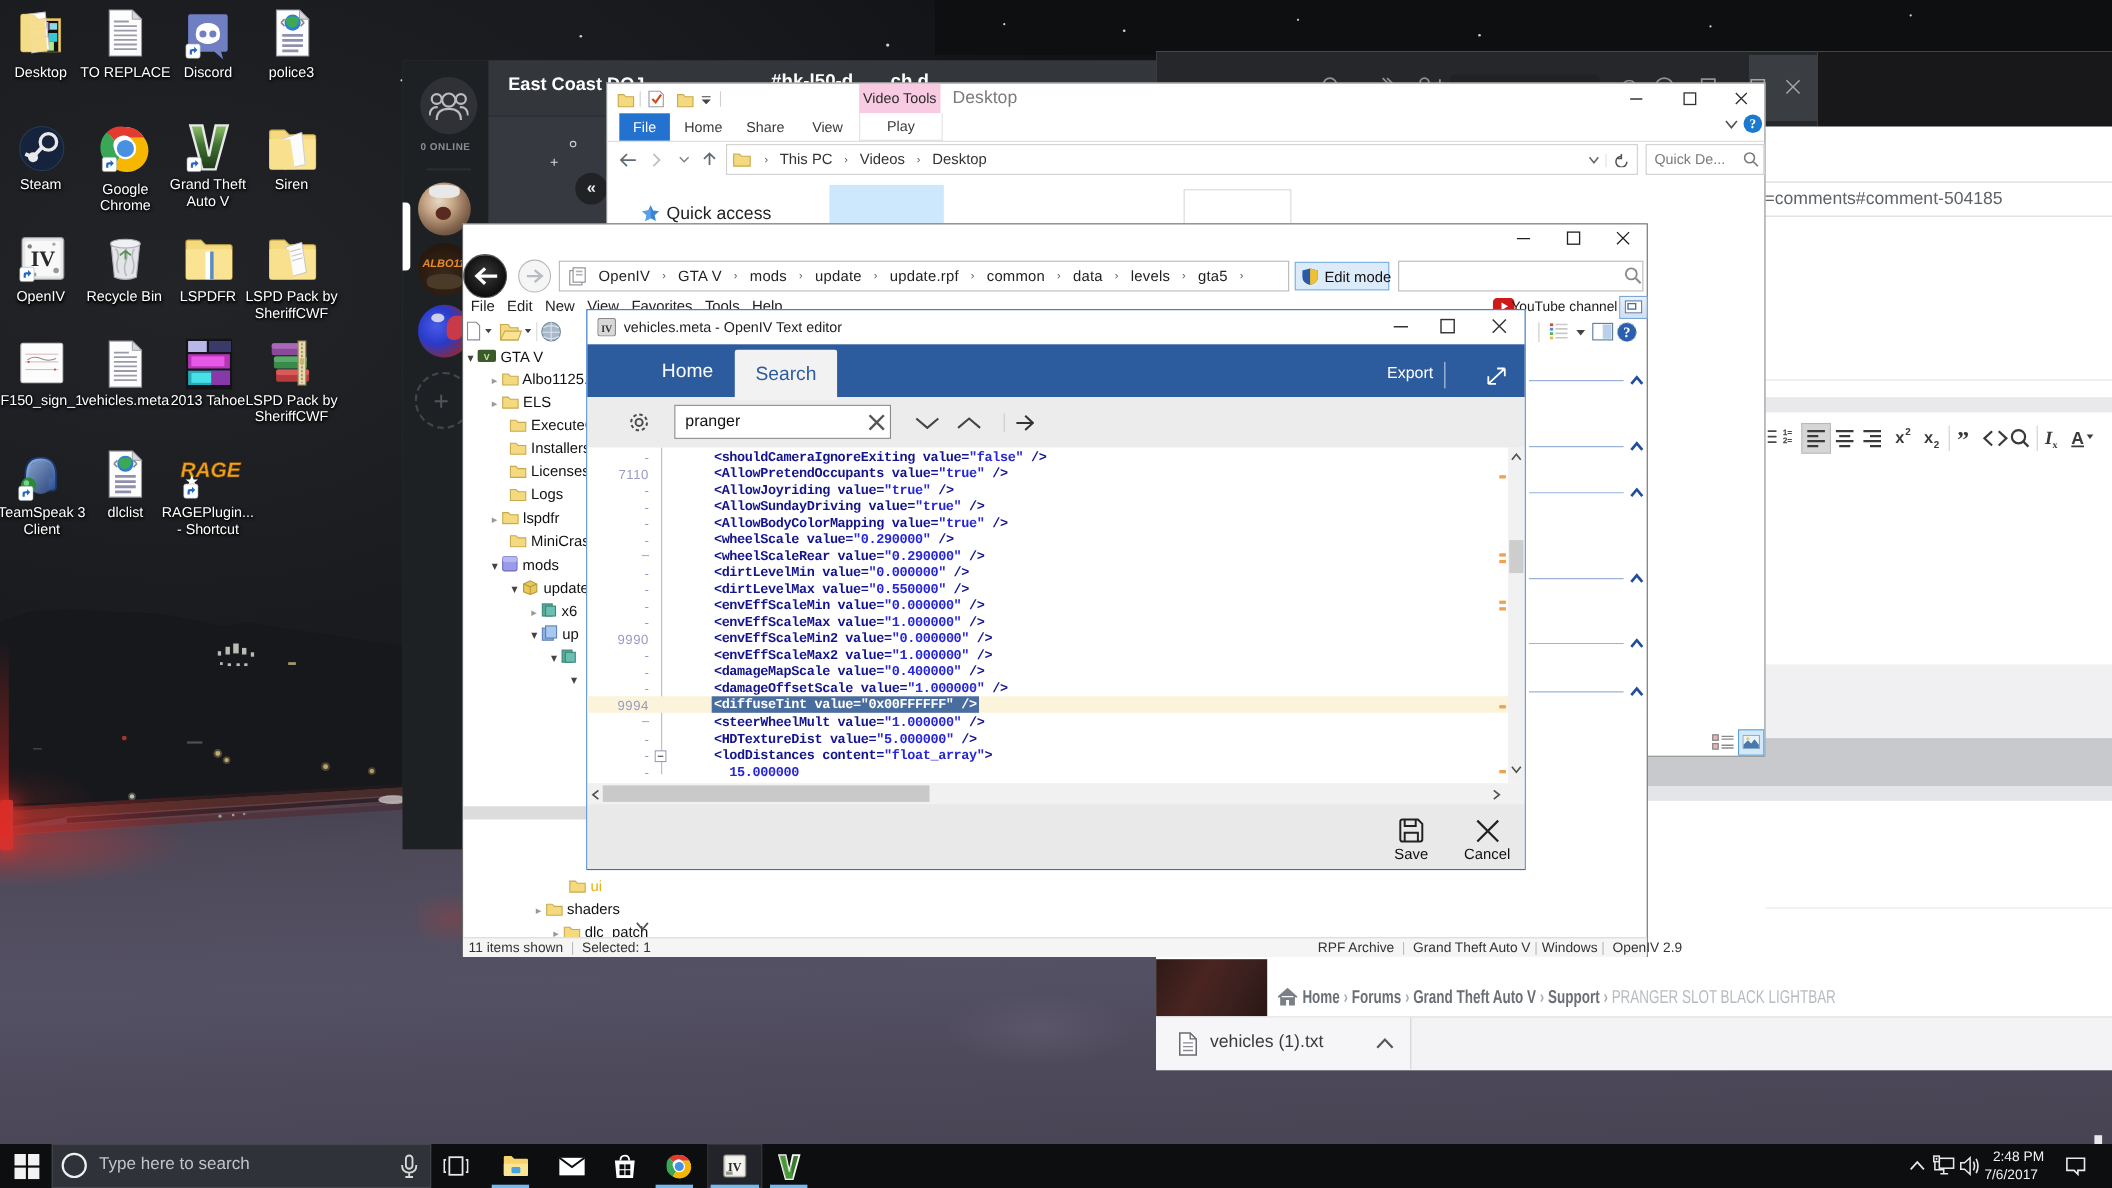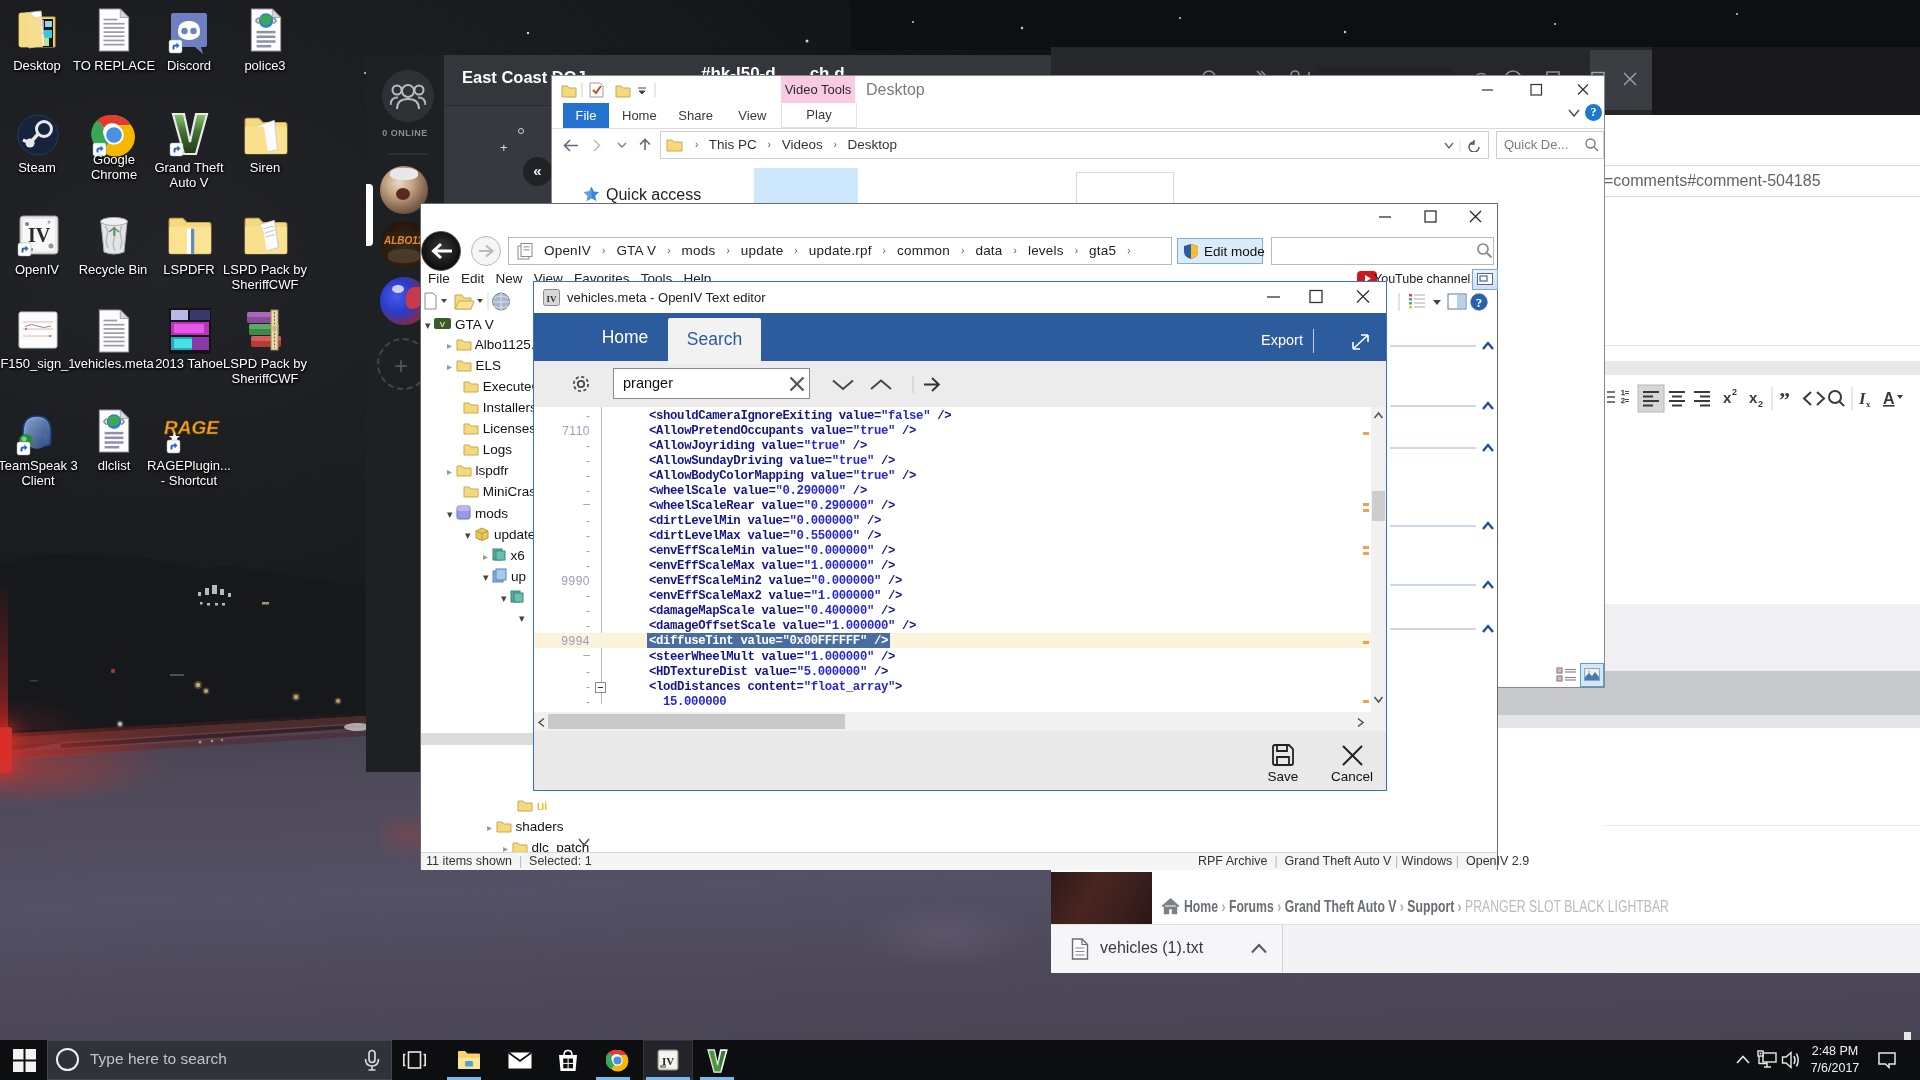--- a/index.html
+++ b/index.html
@@ -203,21 +203,21 @@
       </defs>
       <path d="M6 4 L17 4 L23 32 L29 4 L40 4 L29 44 L17 44 Z" fill="url(#gtav)" stroke="#e8e8e8" stroke-width="2.2"></path>
       <use href="#shortcut" transform="translate(3,33)"></use>
     </svg>
 <svg class="abs" style="left:243px;top:112px" width="46" height="46" viewBox="0 0 44 44">
       <use href="#folder"></use>
       <path d="M12 14 L30 8 L33 36 L15 40 Z" fill="#fcfcfc" stroke="#c8c8cc" stroke-width="0.8"></path>
       <path d="M2 14 L20 14 L24 40 L4 40 Q2 40 2 38 Z" fill="#f8e08e"></path>
     </svg>
 <div class="icolabel" style="left:-1px;top:160px;width:76px;">Steam</div>
-<div class="icolabel" style="left:76px;top:152px;width:76px;text-align:center;">Google<br>Chrome</div>
+<div class="icolabel" style="left:76px;top:164px;width:76px;text-align:center;">Google<br>Chrome</div>
 <div class="icolabel" style="left:146px;top:160px;width:86px;">Grand Theft<br>Auto V</div>
 <div class="icolabel" style="left:227px;top:160px;width:76px;">Siren</div>
 
 <svg class="abs" style="left:15px;top:212px" width="46" height="46" viewBox="0 0 46 46">
       <rect x="5" y="4" width="38" height="38" rx="3" fill="#e8e8e8" stroke="#9a9a9a"></rect>
       <rect x="8" y="7" width="32" height="32" rx="2" fill="#f8f8f8"></rect>
       <text x="24" y="30" font-family="Liberation Serif" font-size="20" font-weight="bold" fill="#2a2a2a" text-anchor="middle">IV</text>
       <circle cx="12" cy="12" r="2" fill="#333" opacity="0.6"></circle>
       <circle cx="36" cy="34" r="2.5" fill="#333" opacity="0.5"></circle>
       <circle cx="34" cy="10" r="1.5" fill="#333" opacity="0.4"></circle>
@@ -924,17 +924,17 @@
         <path d="M2 1.5 L2 14 M2 13.5 L10 13.5 M10 12 L10 17 M7 17 L14 17"></path>
         <rect x="1" y="1" width="5" height="5" fill="#0d0e10" stroke="#e8e8e8"></rect>
         <path d="M2.5 3.5 L4.5 3.5 M3.5 2.5 L3.5 4.5" stroke-width="0.9"></path>
       </g>
     </svg>
 <svg class="abs" style="left:1781px;top:1050px" width="21" height="20" viewBox="0 0 21 20">
       <path d="M1.5 7 L5 7 L10 2.5 L10 17.5 L5 13 L1.5 13 Z" fill="none" stroke="#e8e8e8" stroke-width="1.4"></path>
       <path d="M13 6 Q15 10 13 14 M15.5 3.5 Q18.8 10 15.5 16.5" fill="none" stroke="#e8e8e8" stroke-width="1.5"></path>
     </svg>
 <div class="abs" style="left:1804px;top:1044px;width:62px;text-align:center;font-size:12.5px;color:#f2f2f2;">2:48 PM</div>
-<div class="abs" style="left:1804px;top:1061px;width:62px;text-align:center;font-size:12.5px;color:#f2f2f2;">7/6/2017</div>
+<div class="abs" style="left:1804px;top:1061px;width:62px;font-size:12.5px;color:#f2f2f2;">7/6/2017</div>
 <svg class="abs" style="left:1877px;top:1051px" width="20" height="19" viewBox="0 0 20 19">
       <path d="M2 2 L18 2 L18 13 L12 13 L12 16.5 L8.5 13 L2 13 Z" fill="none" stroke="#e8e8e8" stroke-width="1.5"></path>
     </svg>
 </div>
 
 </body></html>

